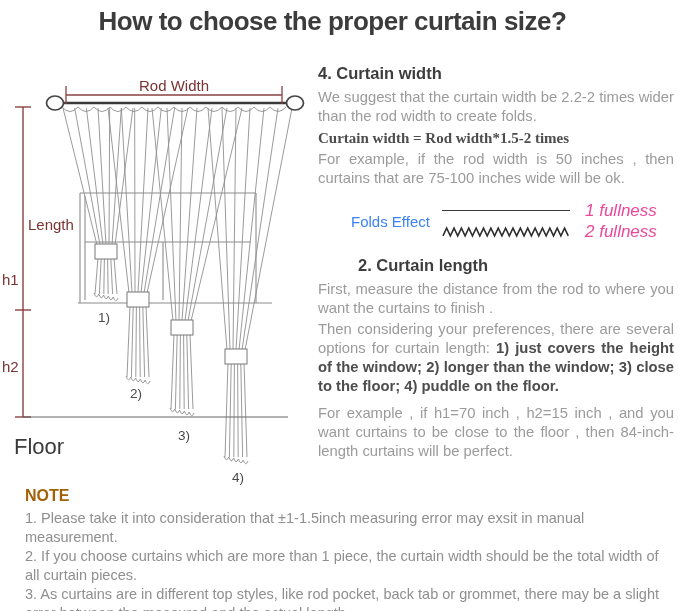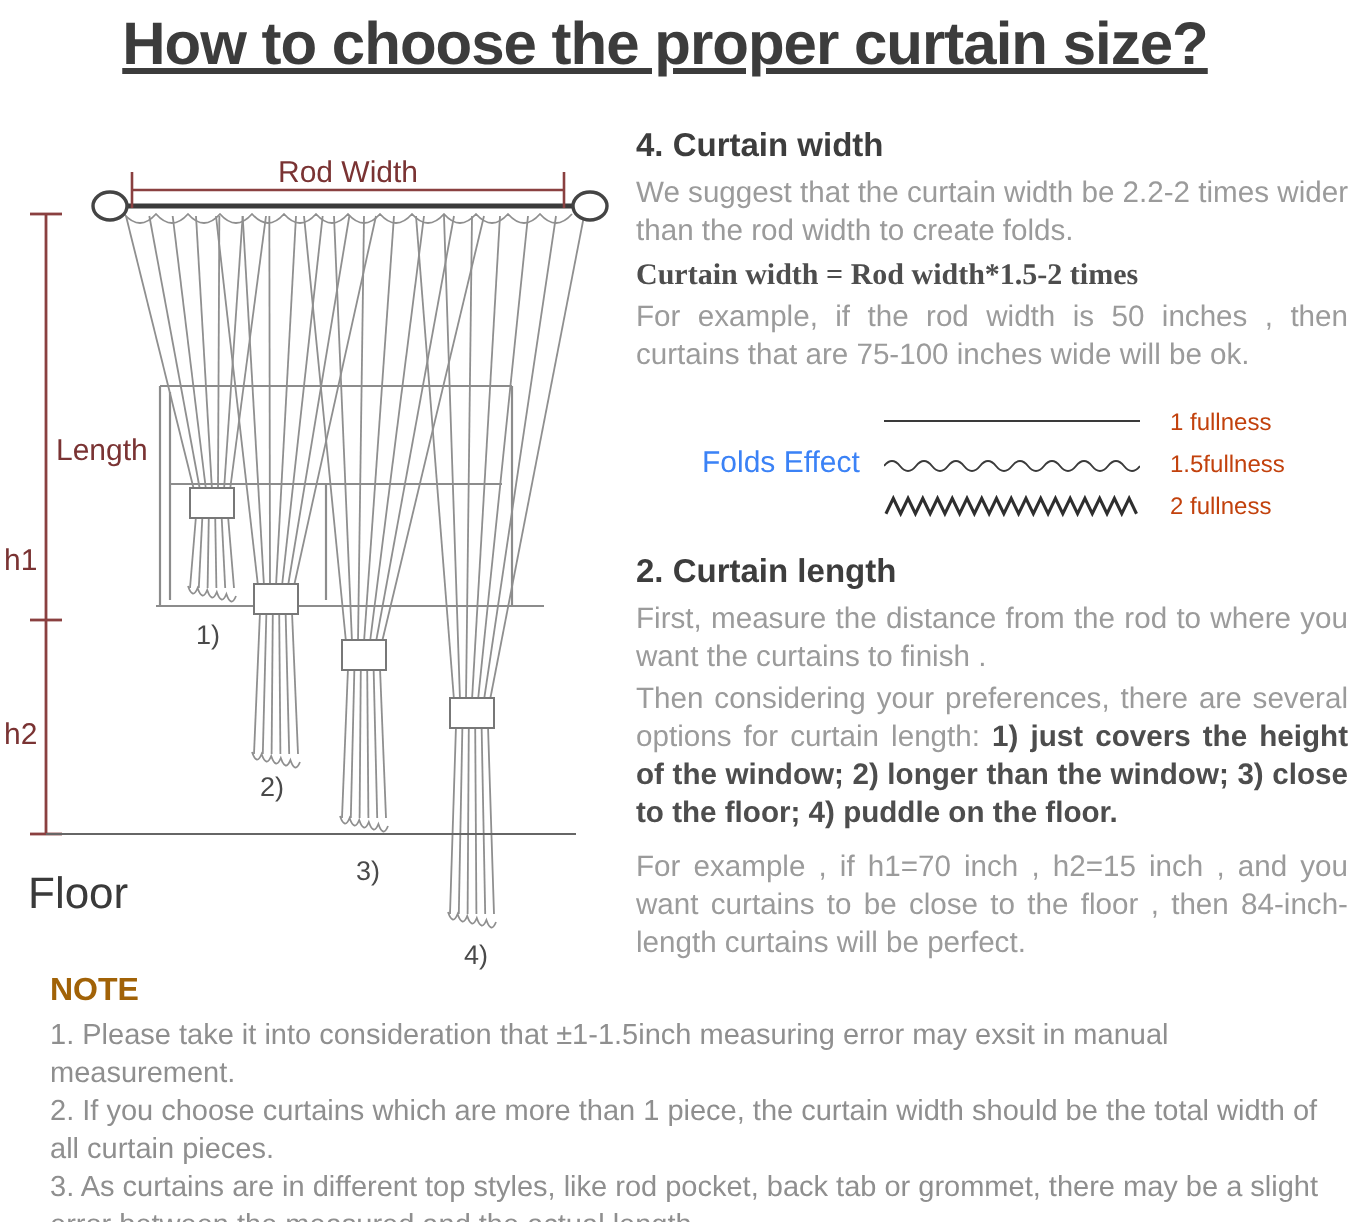--- a/index.html
+++ b/index.html
@@ -6,48 +6,47 @@
   html,body { width:679px; height:611px; }
   body {
     position:relative;
     background:#ffffff;
     font-family:"Liberation Sans", sans-serif;
     overflow:hidden;
   }
   .title {
     position:absolute; top:6px; left:0; width:665px;
     text-align:center;
-    font-size:30px; font-weight:700; color:#3c3c3c;
+    font-size:26px; font-weight:700; color:#3c3c3c;
     letter-spacing:-0.5px;
-    text-decoration:underline;
   }
   
   .diagram { position:absolute; left:0; top:62px; width:312px; height:430px; }
   .diagram svg { display:block; }
   .measure-text { fill:#7a3333; font-size:15px; }
   .dark-text { fill:#3a3a3a; }
   .num-label { fill:#4a4a4a; font-size:13.5px; }
 
   
   .content { position:absolute; left:318px; top:64px; width:356px; }
   .sec-heading { font-size:16.5px; font-weight:600; color:#3d3d3d; margin-bottom:5px; }
   .para { font-size:14.8px; line-height:19px; color:#9b9b9b; text-align:justify; }
   .para b { color:#4d4d4d; font-weight:700; }
   .formula { font-size:15px; line-height:20px; color:#4d4d4d; font-weight:700; margin:2px 0 1px 0;font-family:Liberation Serif, serif; }
   .gap-s { margin-top:2px; }
   .gap-m { margin-top:8px; }
-  .sec2 { margin-top:14px; }
+  .sec2 { margin-top:14px;margin-left:40px; }
 
   .folds { display:flex; align-items:center; margin:12px 0 10px 0; }
   .folds-label { width:124px; padding-left:33px; font-size:15px; color:#3b82f6; white-space:nowrap; }
   .folds-rows { flex:1; }
   .folds-row { display:flex; align-items:center; height:21px; }
   .folds-line { width:128px; display:flex; align-items:center; }
   .line-straight { width:128px; height:0; border-top:1.6px solid #3a3a3a; }
-  .folds-name { margin-left:15px; font-size:12px; color:#c2410c; white-space:nowrap; }
+  .folds-name { margin-left:15px; font-size:17px; color:#ec4899; white-space:nowrap;font-style:italic; }
 
   
   .note { position:absolute; left:25px; top:487px; width:650px; }
   .note-heading { font-size:16px; font-weight:600; color:#a16207; margin-bottom:4px; }
   .note-item { font-size:14.5px; line-height:19px; color:#8f8f8f; }
 </style>
 </head>
 <body>
 
 <div class="title">How to choose the proper curtain size?</div>
@@ -173,28 +172,20 @@
     <div class="folds-label">Folds Effect</div>
     <div class="folds-rows">
       <div class="folds-row">
         <div class="folds-line">
             <div class="line-straight"></div>
           </div>
         <div class="folds-name">1 fullness</div>
       </div>
       <div class="folds-row">
         <div class="folds-line">
-          <svg width="128" height="10" viewBox="0 0 128 10">
-            <path d="M0,6 q4,-5 8,0 t8,0 t8,0 t8,0 t8,0 t8,0 t8,0 t8,0 t8,0 t8,0 t8,0 t8,0 t8,0 t8,0 t8,0 t8,0" fill="none" stroke="#3a3a3a" stroke-width="1"></path>
-          </svg>
-        </div>
-        <div class="folds-name">1.5fullness</div>
-      </div>
-      <div class="folds-row">
-        <div class="folds-line">
           <svg width="132" height="12" viewBox="0 0 132 12">
             <path d="M1,10 l3.8,-8 l3.8,8 l3.8,-8 l3.8,8 l3.8,-8 l3.8,8 l3.8,-8 l3.8,8 l3.8,-8 l3.8,8 l3.8,-8 l3.8,8 l3.8,-8 l3.8,8 l3.8,-8 l3.8,8 l3.8,-8 l3.8,8 l3.8,-8 l3.8,8 l3.8,-8 l3.8,8 l3.8,-8 l3.8,8 l3.8,-8 l3.8,8 l3.8,-8 l3.8,8 l3.8,-8 l3.8,8 l3.8,-8 l3.8,8 l3.8,-8 l3.8,8" fill="none" stroke="#2e2e2e" stroke-width="1.6"></path>
           </svg>
         </div>
         <div class="folds-name">2 fullness</div>
       </div>
     </div>
   </div>
 
   <div class="sec-heading sec2">2. Curtain length</div>

